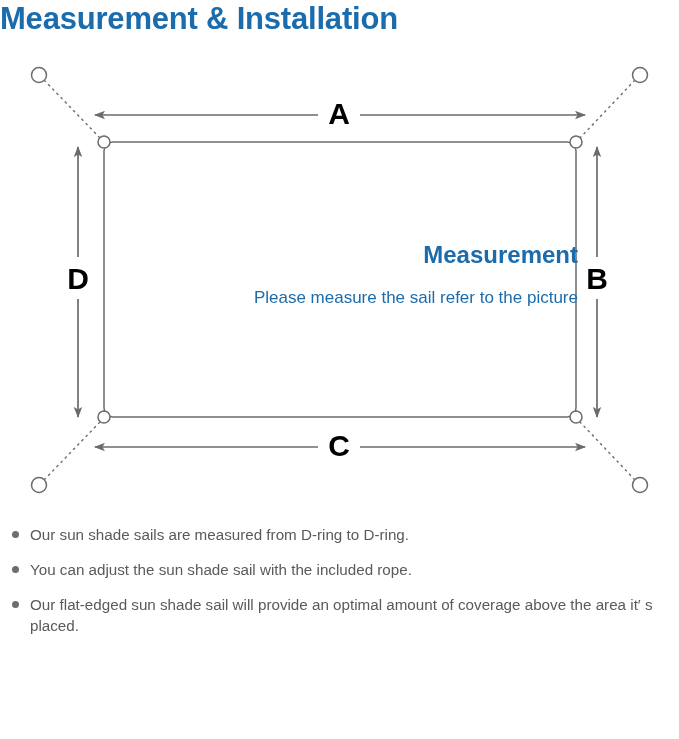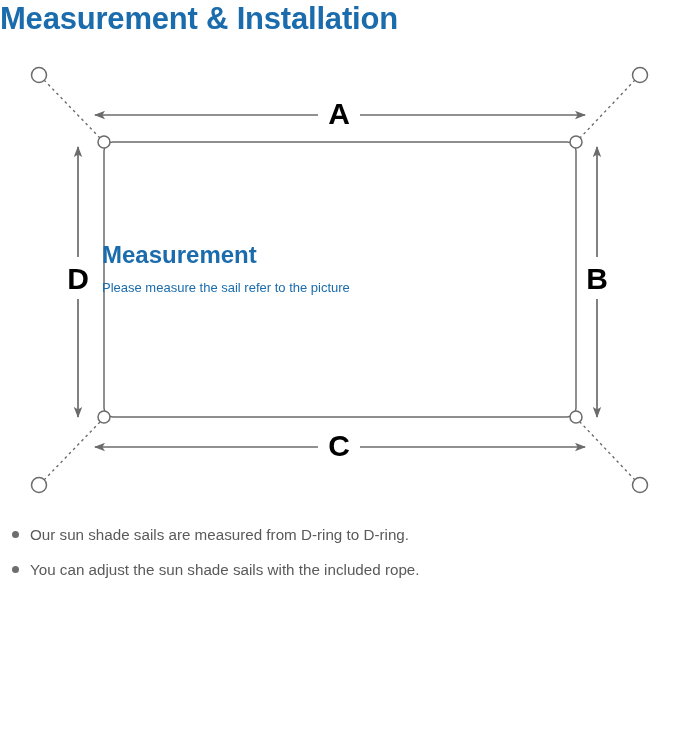--- a/index.html
+++ b/index.html
@@ -47,36 +47,36 @@
     height: 470px;
     display: block;
   }
 
   
   .sail-caption {
     position: absolute;
     left: 102px;
     top: 240px;
     width: 476px;
-    text-align: left;
+    text-align: right;
     pointer-events: none;
   }
   .sail-caption .main {
     font-size: 24px;
     font-weight: bold;
     color: #1b6cac;
     line-height: 30px;
     white-space: nowrap;
   }
   .sail-caption .sub {
-    font-size: 13px;
+    font-size: 17px;
     font-weight: normal;
     color: #1b6cac;
     line-height: 22px;
-    margin-top: 7px;
+    margin-top: 17px;
     white-space: nowrap;
   }
 
   
   #notes {
     position: absolute;
     left: 0;
     top: 524px;
     width: 679px;
   }
@@ -170,17 +170,21 @@
     <div class="sub">Please measure the sail refer to the picture</div>
   </div>
 
   <div id="notes">
     <div class="note">
       <span class="dot"></span>
       <span class="txt">Our sun shade sails are measured from D-ring to D-ring.</span>
     </div>
     <div class="note">
       <span class="dot"></span>
-      <span class="txt">You can adjust the sun shade sails with the included rope.</span>
+      <span class="txt">You can adjust the sun shade sail with the included rope.</span>
+    </div>
+    <div class="note">
+      <span class="dot"></span>
+      <span class="txt">Our flat-edged sun shade sail will provide an optimal amount of coverage above the area it′ s placed.</span>
     </div>
   </div>
 
 </div>
 
 </body></html>

